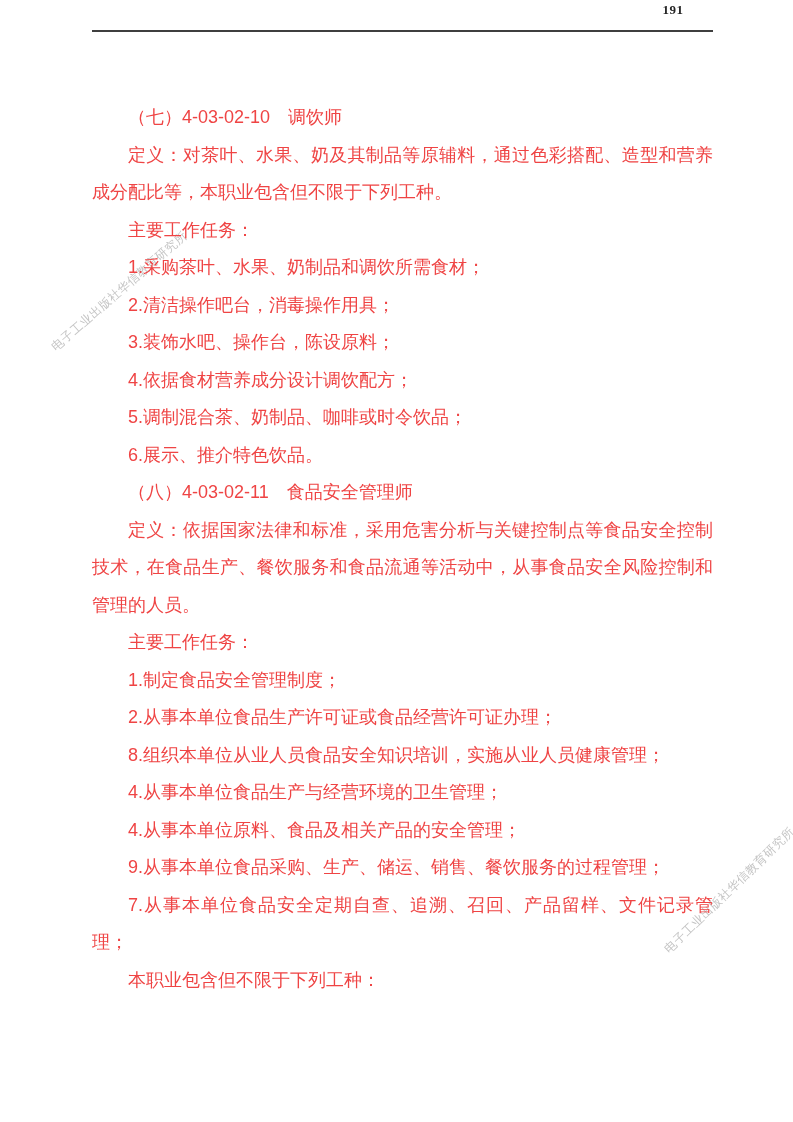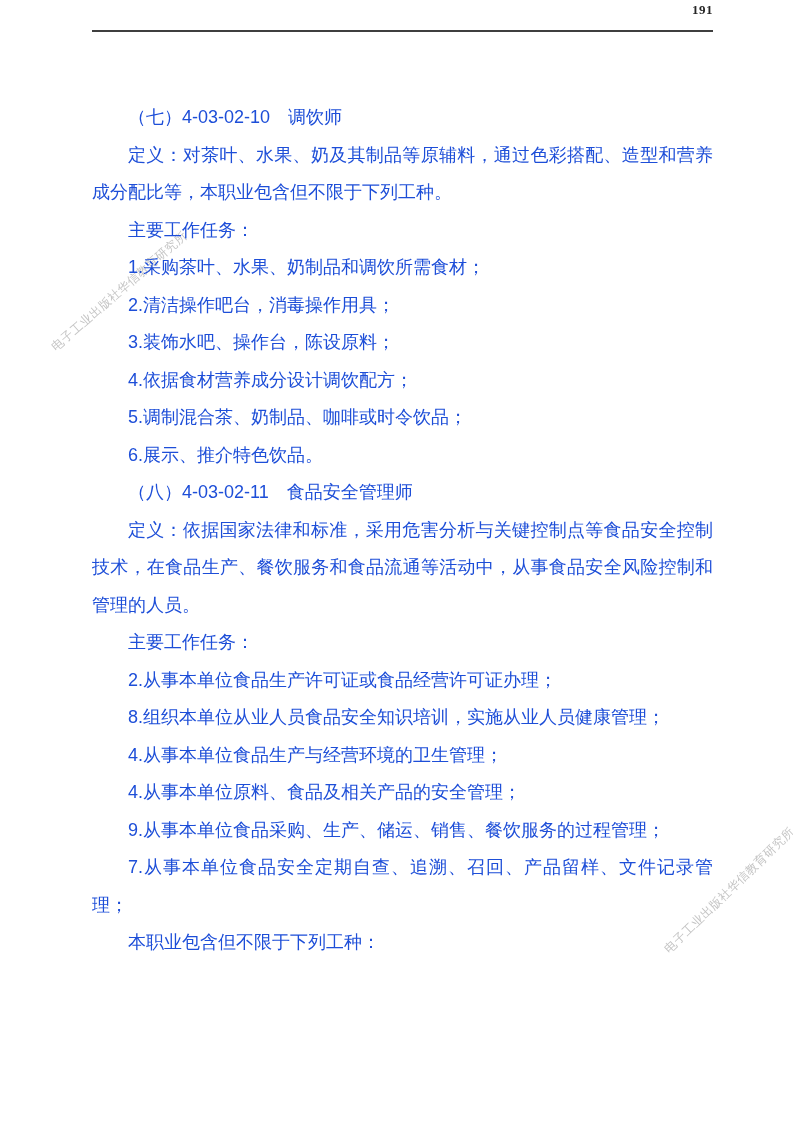--- a/index.html
+++ b/index.html
@@ -13,21 +13,21 @@
     height: 1122px;
     background: #ffffff;
     overflow: hidden;
     font-family: "Liberation Sans", sans-serif;
   }
   .page-number {
     position: absolute;
     top: 2px;
     left: 633px;
     width: 80px;
-    text-align: right;
+    text-align: center;
     font-family: "Liberation Serif", serif;
     font-weight: bold;
     font-size: 13px;
     color: #262626;
     letter-spacing: 0.5px;
   }
   .header-rule {
     position: absolute;
     top: 30px;
     left: 92px;
@@ -35,21 +35,21 @@
     height: 2px;
     background: #3f3f3f;
   }
   .content {
     position: absolute;
     left: 92px;
     top: 99px;
     width: 621px;
     font-size: 18px;
     line-height: 37.5px;
-    color: #1d4ed8;
+    color: #ef4444;
   }
   .content p {
     margin: 0;
     padding: 0;
     text-indent: 2em;
     text-align: justify;
     word-break: normal;
   }
   .watermark {
     position: absolute;
@@ -99,20 +99,21 @@
     <p>4.依据食材营养成分设计调饮配方；</p>
     <p>5.调制混合茶、奶制品、咖啡或时令饮品；</p>
     <p>6.展示、推介特色饮品。</p>
 
     <p>（八）4-03-02-11　食品安全管理师</p>
 
     <p>定义：依据国家法律和标准，采用危害分析与关键控制点等食品安全控制技术，在食品生产、餐饮服务和食品流通等活动中，从事食品安全风险控制和管理的人员。</p>
 
     <p>主要工作任务：</p>
 
+    <p>1.制定食品安全管理制度；</p>
     <p>2.从事本单位食品生产许可证或食品经营许可证办理；</p>
     <p>8.组织本单位从业人员食品安全知识培训，实施从业人员健康管理；</p>
     <p>4.从事本单位食品生产与经营环境的卫生管理；</p>
     <p>4.从事本单位原料、食品及相关产品的安全管理；</p>
     <p>9.从事本单位食品采购、生产、储运、销售、餐饮服务的过程管理；</p>
     <p>7.从事本单位食品安全定期自查、追溯、召回、产品留样、文件记录管理；</p>
 
     <p>本职业包含但不限于下列工种：</p>
 
 

